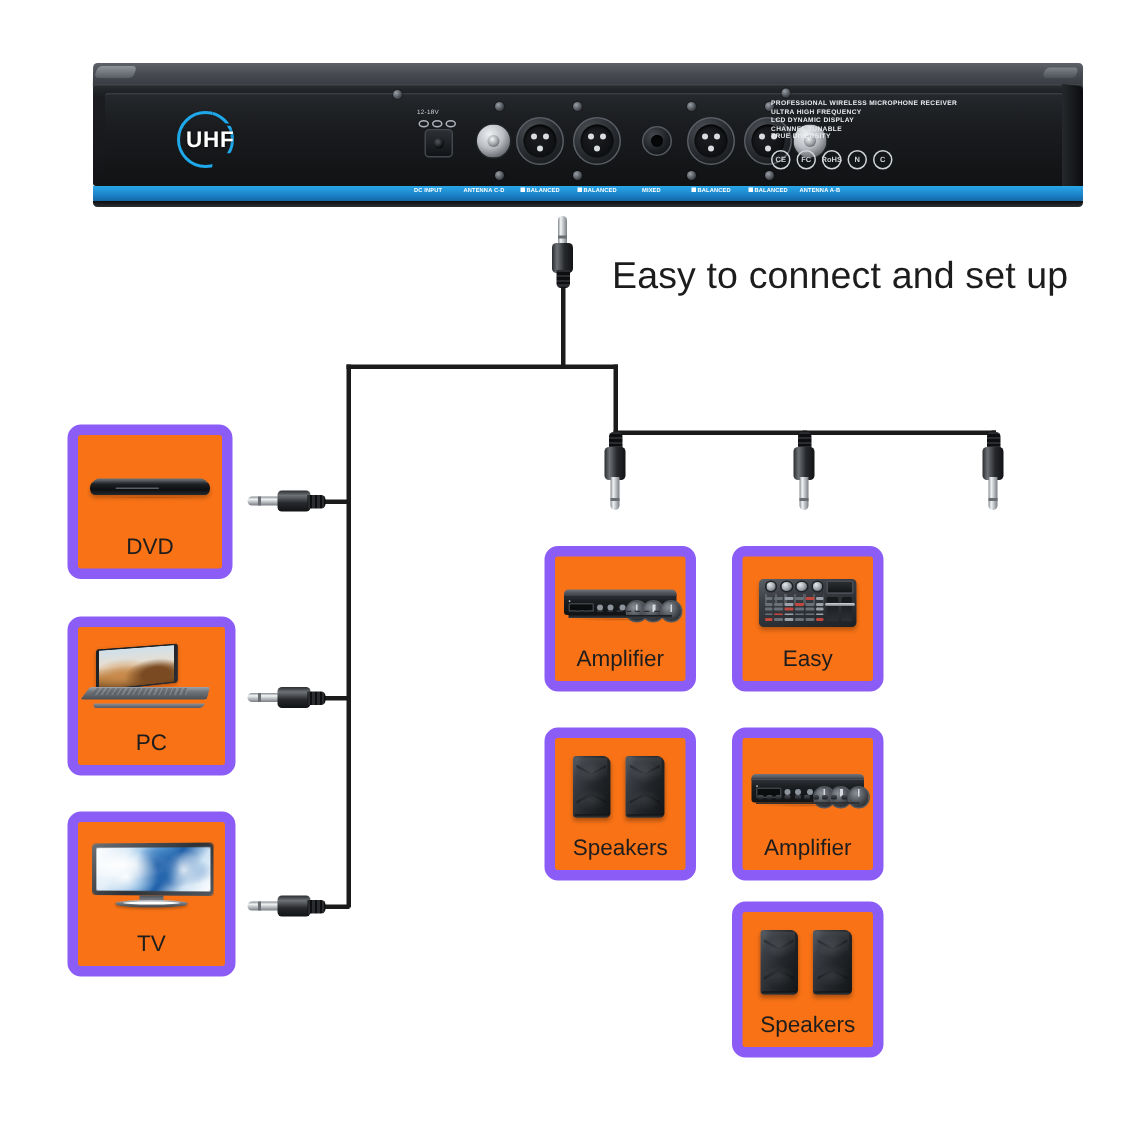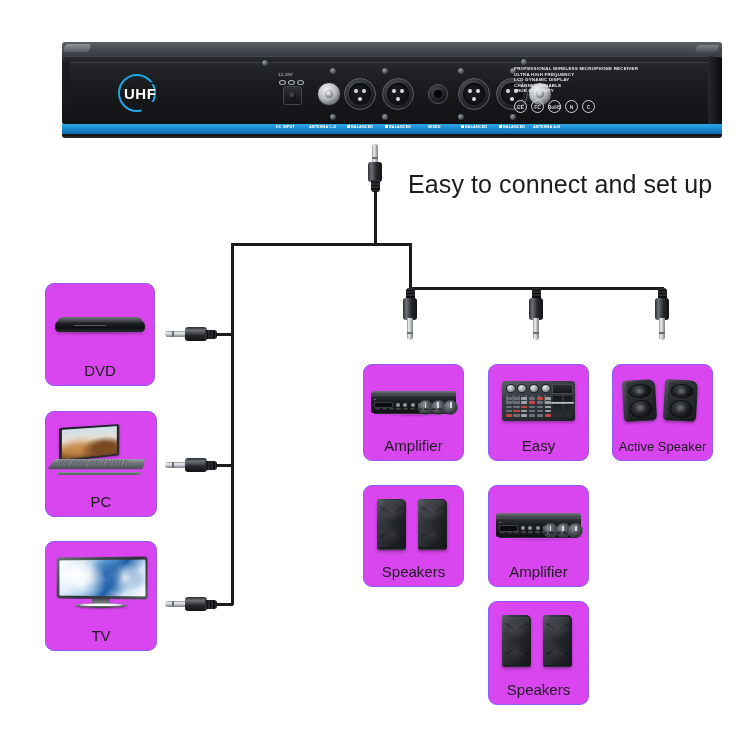--- a/index.html
+++ b/index.html
@@ -206,21 +206,21 @@
     background:linear-gradient(180deg,#2b2d30,#6e7276 24%,#26282b 60%,#121315);
   }
   .plug-lf .boot{
     position:absolute;left:40px;top:4.5px;width:12px;height:9px;
     background:repeating-linear-gradient(90deg,#2a2c2f 0 1.6px,#0d0e10 1.6px 3.2px);
     border-radius:0 3px 3px 0;
   }
 
   
   .card{
-    position:absolute;background:#d946ef;border:1px solid #8b5cf6;border-radius:9px;
+    position:absolute;background:#f97316;border:7px solid #8b5cf6;border-radius:9px;
     box-sizing:border-box;
     padding-left:28px;
   }
   .card-art{position:absolute;left:0;right:0;top:8px;bottom:28px;}
   .card-label{
     position:absolute;left:0;right:0;bottom:6px;text-align:center;
     color:#1d1d1d;font-size:15px;letter-spacing:0;
   }
   .card-label.sm{font-size:13px;}
 
@@ -746,39 +746,20 @@
         </div>
         <div class="mx-faders">
             <i></i>
             <i></i>
           </div>
       </div>
     </div>
     <div class="card-label">Easy</div>
   </div>
 
-  <div class="card" style="left:612px;top:364px;width:101px;height:97px;">
-    <div class="card-art">
-      <div class="as-wrap">
-        <div class="as-cab" style="left:3%;transform:rotate(-3deg);">
-          <div class="face"></div>
-          <div class="wf w1"></div>
-          <div class="wf w2"></div>
-          <div class="as-foot"></div>
-        </div>
-        <div class="as-cab" style="left:52%;transform:rotate(3deg);">
-          <div class="face"></div>
-          <div class="wf w1"></div>
-          <div class="wf w2"></div>
-          <div class="as-foot"></div>
-        </div>
-      </div>
-    </div>
-    <div class="card-label sm">Active Speaker</div>
-  </div>
 
   <div class="card" style="left:363px;top:485px;width:101px;height:102px;">
     <div class="card-art">
       <div class="sp-wrap">
         <div class="sp-cab" style="left:2%;">
           <div class="sheen"></div>
           <div class="vx v1"></div>
           <div class="vx v2"></div>
           <div class="sp-base"></div>
         </div>

